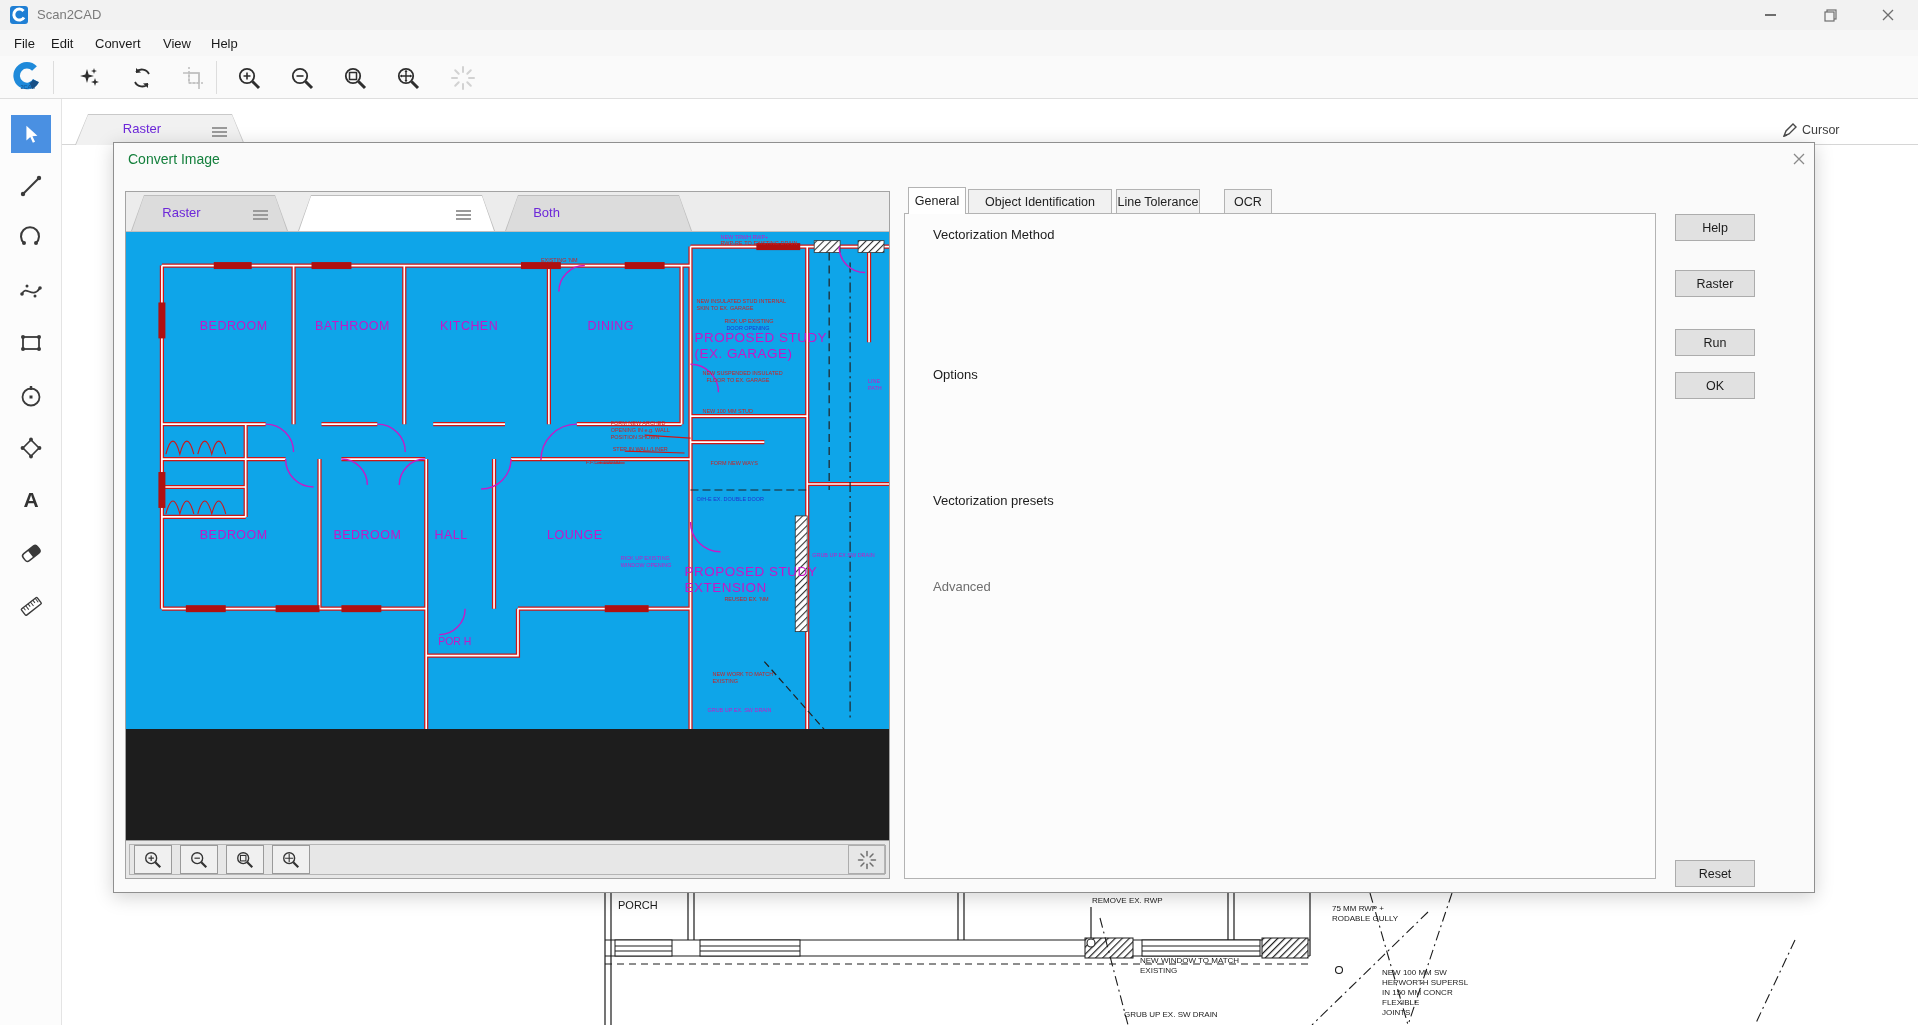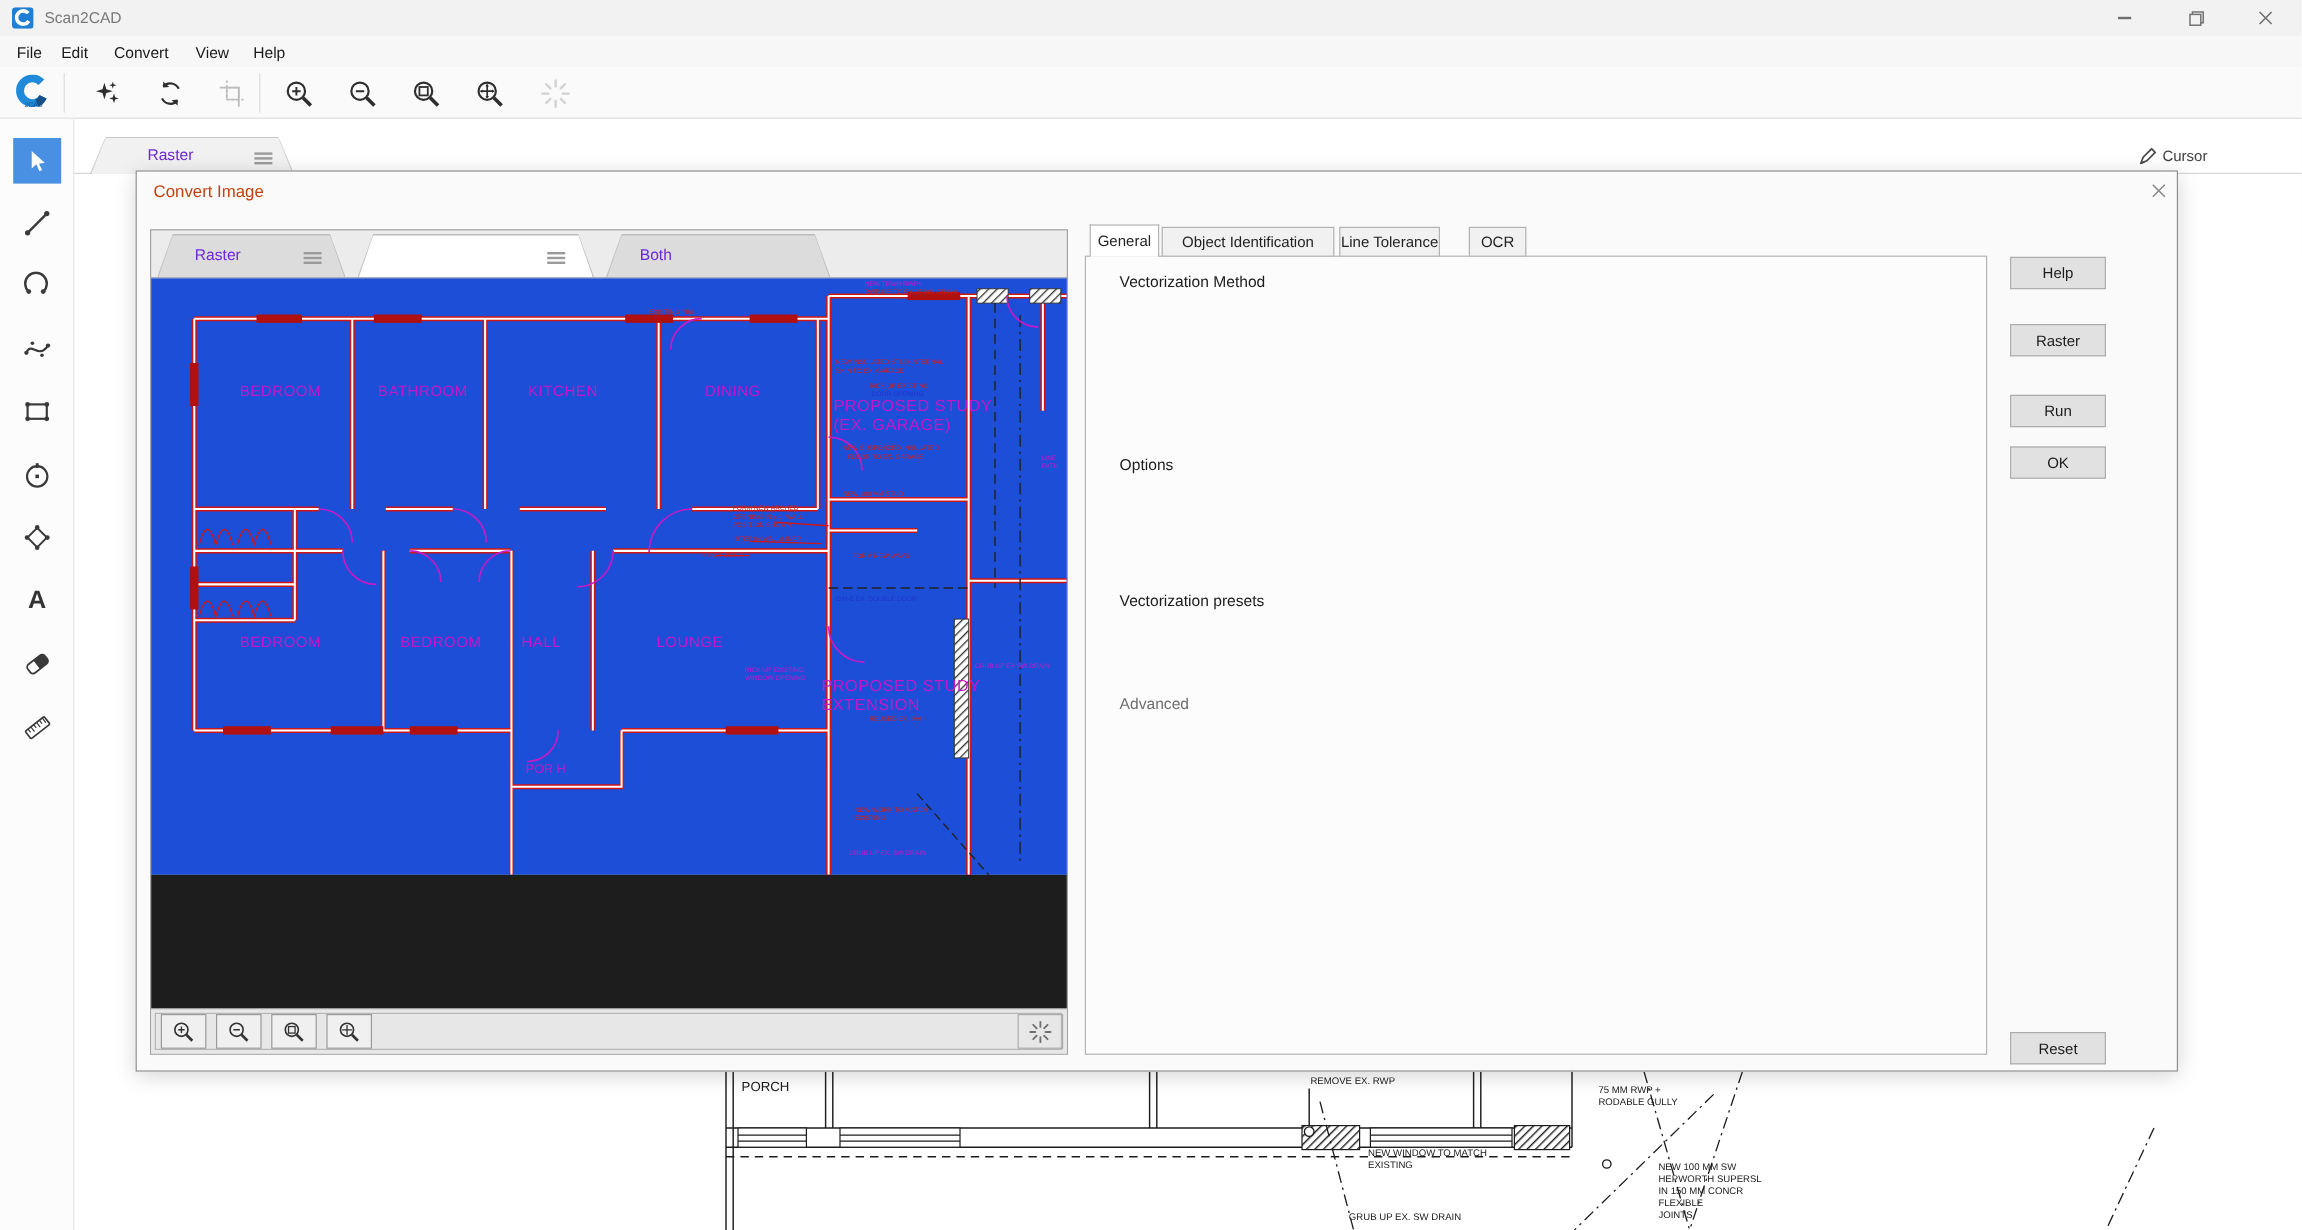--- a/index.html
+++ b/index.html
@@ -30,32 +30,32 @@
   .tab-label { position:absolute; width:100%; text-align:center; font-size:13px; color:#6d28d9; }
   .burger { position:absolute; width:15px; }
   .burger i { display:block; height:2px; background:#9a9a9a; margin-bottom:2px; }
 
   #cursor-flag { left:1783px; top:121px; height:18px; display:flex; align-items:center; gap:5px; }
   #cursor-flag span { font-size:12.5px; color:#3f3f3f; }
 
   
   #dialog { left:113px; top:142px; width:1702px; height:751px; background:#fafafa;
     border:1px solid #8f8f8f; box-shadow:0 4px 18px rgba(0,0,0,.18); }
-  #dlg-title { left:14px; top:8px; font-size:14px; color:#c2410c; }
+  #dlg-title { left:14px; top:8px; font-size:14px; color:#15803d; }
   #dlg-close { left:1672px; top:4px; width:26px; height:24px; display:flex; align-items:center; justify-content:center; }
 
   
   #preview { left:11px; top:48px; width:765px; height:688px; border:1px solid #a3a3a3; background:#ececec; }
   .ptab { position:absolute; top:3px; height:36px; background:#bdbdbd; }
   .ptab .trap-in { background:#dcdcdc; }
   .ptab.on { z-index:3; }
   .ptab.on .trap-in { background:#fff; }
   .ptab .tab-label { top:10px; }
   .ptab.on .tab-label { color:#333;margin-top:24px; }
-  #pimg { left:0; top:39px; width:763px; height:498px; background:#1d4ed8; overflow:hidden; border-top:1px solid #bfbfbf; }
+  #pimg { left:0; top:39px; width:763px; height:498px; background:#0ea5e9; overflow:hidden; border-top:1px solid #bfbfbf; }
   #pblack { left:0; top:537px; width:763px; height:111px; background:#1d1d1d; }
   #pbar { left:0; top:648px; width:763px; height:38px; background:#e7e7e7; border-top:1px solid #9c9c9c; }
   #pbar-frame { position:absolute; left:3px; top:3px; width:756px; height:31px; border:1px solid #b5b5b5; }
   .pbtn { position:absolute; top:4px; width:38px; height:29px; background:#f0f0f0; border:1px solid #9a9a9a;
     display:flex; align-items:center; justify-content:center; }
 
   
   .rtab { position:absolute; top:46px; height:25px; border:1px solid #b3b3b3; background:#f1f1f1;
     font-size:12.5px; color:#222; display:flex; align-items:center; justify-content:center; z-index:2; }
   .rtab.on { background:#fff; height:27px; top:44px; border-bottom:none; z-index:4; }
@@ -571,21 +571,21 @@
     <path d="M50,5 C26,11 10,30 12,68 C18,48 28,42 34,36 C44,27 49,16 50,5 Z" fill="#333"></path>
     <path d="M30,52 C38,46 46,47 53,40 C50,54 42,61 31,61 Z" fill="#333"></path>
   </svg>
   <div class="r on" style="left:887px;top:208px"></div>
   <div class="rlabel" style="left:906px;top:207px">Technical</div>
   <div class="r" style="left:1127px;top:208px"></div>
   <div class="rlabel" style="left:1146px;top:207px">Outline</div>
   <div class="r" style="left:1374px;top:208px"></div>
   <div class="rlabel" style="left:1393px;top:207px">Solid</div>
 
-  <div class="grouplabel" style="left:815px;top:237px">Options</div>
+  <div class="grouplabel" style="left:815px;top:224px">Options</div>
   <div class="groupbox" style="left:807px;top:244px;width:717px;height:82px"></div>
   <svg class="abs" style="left:911px;top:258px" width="32" height="32" viewBox="0 0 32 32">
     <path d="M25,11 A10,10 0 0 0 9,8" stroke="#3a3a3a" stroke-width="2" fill="none"></path>
       <path d="M8,3 L8.5,9.5 L15,8 Z" fill="#3a3a3a"></path>
     <path d="M7,21 A10,10 0 0 0 23,24" stroke="#3a3a3a" stroke-width="2" fill="none"></path>
       <path d="M24,29 L23.5,22.5 L17,24 Z" fill="#3a3a3a"></path>
   </svg>
   <svg class="abs" style="left:1144px;top:256px" width="32" height="34" viewBox="0 0 32 34">
     <text x="16" y="28" text-anchor="middle" font-size="32" font-weight="bold" font-family="Liberation Serif, serif" fill="#333">A</text>
   </svg>

